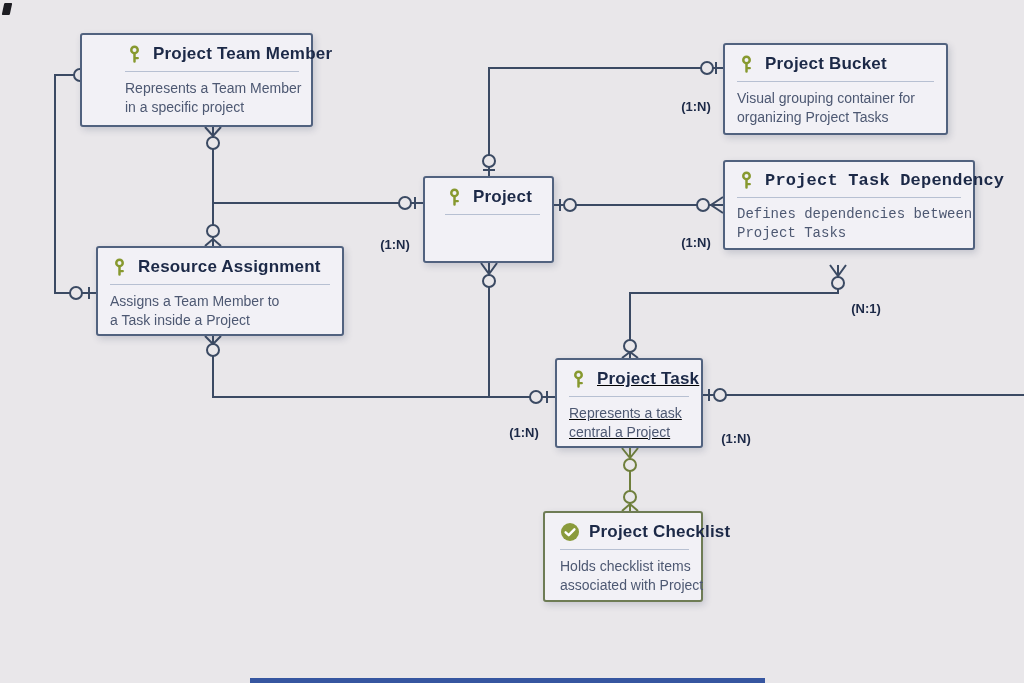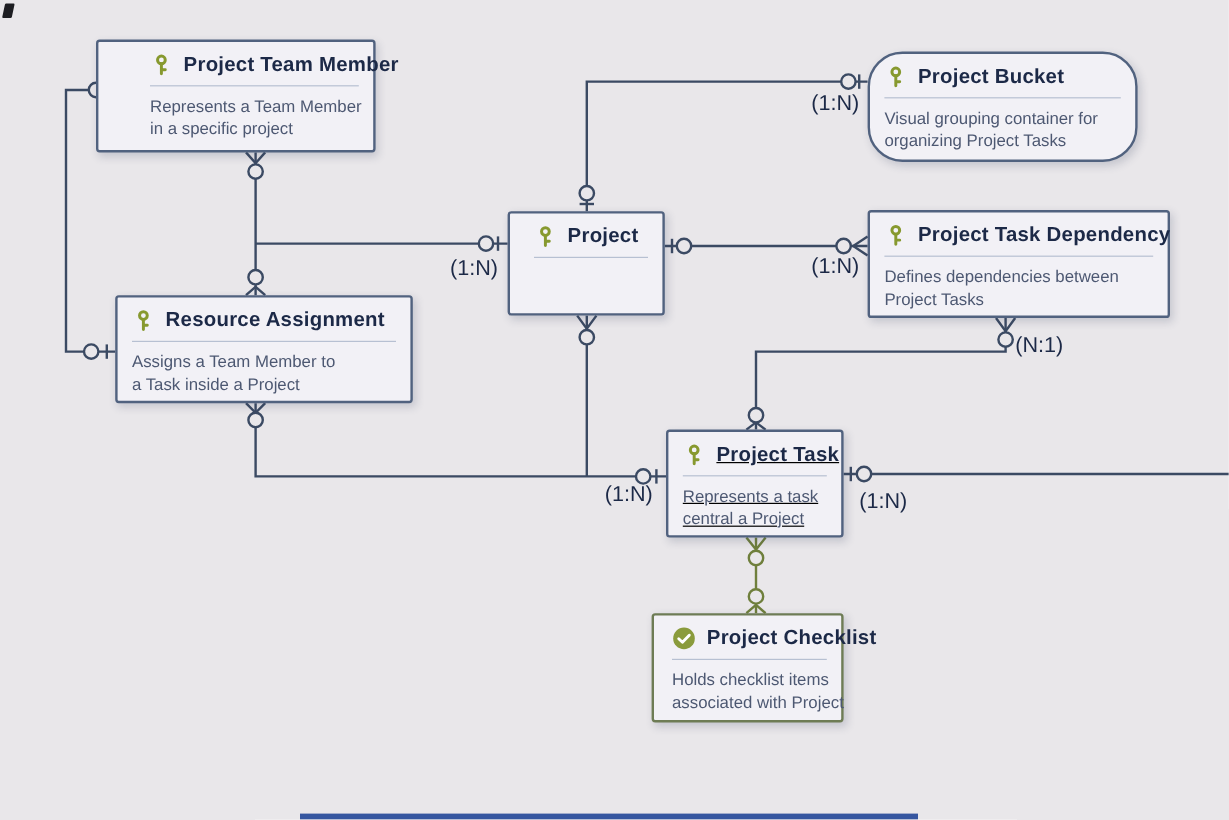--- a/index.html
+++ b/index.html
@@ -35,22 +35,23 @@
     font-size:17px;font-weight:bold;white-space:nowrap;
     color:var(--title,#1c2947);letter-spacing:.2px;
   }
   .entity-divider{height:1px;background:#b7c0d2;margin:7px 0 7px;}
   .entity-desc{
     font-size:14px;line-height:1.34;white-space:pre;
     color:var(--description,#4d5872);
   }
   .card-label{
     position:absolute;z-index:3;transform:translate(-50%,-50%);
-    font-size:18px;font-weight:normal;white-space:nowrap;
+    font-size:13px;font-weight:bold;white-space:nowrap;
     color:var(--title,#24304f);
+    margin-top:20px;
   }
   #bottom-bar{
     position:absolute;z-index:3;left:250px;top:678px;width:515px;height:5px;
     background:var(--bottom-bar,#3656a0);
   }
   #corner-artifact{
     position:absolute;z-index:3;left:3px;top:3px;width:8px;height:12px;
     background:#1d1d22;transform:skewX(-12deg);border-radius:1px;
   }
 </style>
@@ -146,36 +147,36 @@
         <svg viewBox="0 0 20 20" width="19" height="19">
             <circle cx="10" cy="5.2" r="3.4" fill="none" stroke="currentColor" stroke-width="2.6"></circle>
             <path d="M10 8.6 V17.4 M10 13.8 H13.4" stroke="currentColor" stroke-width="2.6" fill="none" stroke-linecap="round"></path>
           </svg>
       </span>
       <span class="entity-title">Project</span>
     </div>
     <div class="entity-divider"></div>
   </div>
 
-  <div class="entity" style="left:723px;top:43px;width:225px;height:92px;border-radius:29px;">
+  <div class="entity" style="left:723px;top:43px;width:225px;height:92px;">
     <div class="entity-header">
       <span class="entity-icon key">
         <svg viewBox="0 0 20 20" width="19" height="19">
             <circle cx="10" cy="5.2" r="3.4" fill="none" stroke="currentColor" stroke-width="2.6"></circle>
             <path d="M10 8.6 V17.4 M10 13.8 H13.4" stroke="currentColor" stroke-width="2.6" fill="none" stroke-linecap="round"></path>
           </svg>
       </span>
       <span class="entity-title">Project Bucket</span>
     </div>
     <div class="entity-divider"></div>
     <div class="entity-desc">Visual grouping container for
 organizing Project Tasks</div>
   </div>
 
-  <div class="entity" style="left:723px;top:175px;width:252px;height:90px;">
+  <div class="entity" style="left:723px;top:160px;width:252px;height:90px;font-family:Liberation Mono, monospace;">
     <div class="entity-header">
       <span class="entity-icon key">
         <svg viewBox="0 0 20 20" width="19" height="19">
             <circle cx="10" cy="5.2" r="3.4" fill="none" stroke="currentColor" stroke-width="2.6"></circle>
             <path d="M10 8.6 V17.4 M10 13.8 H13.4" stroke="currentColor" stroke-width="2.6" fill="none" stroke-linecap="round"></path>
           </svg>
       </span>
       <span class="entity-title">Project Task Dependency</span>
     </div>
     <div class="entity-divider"></div>

